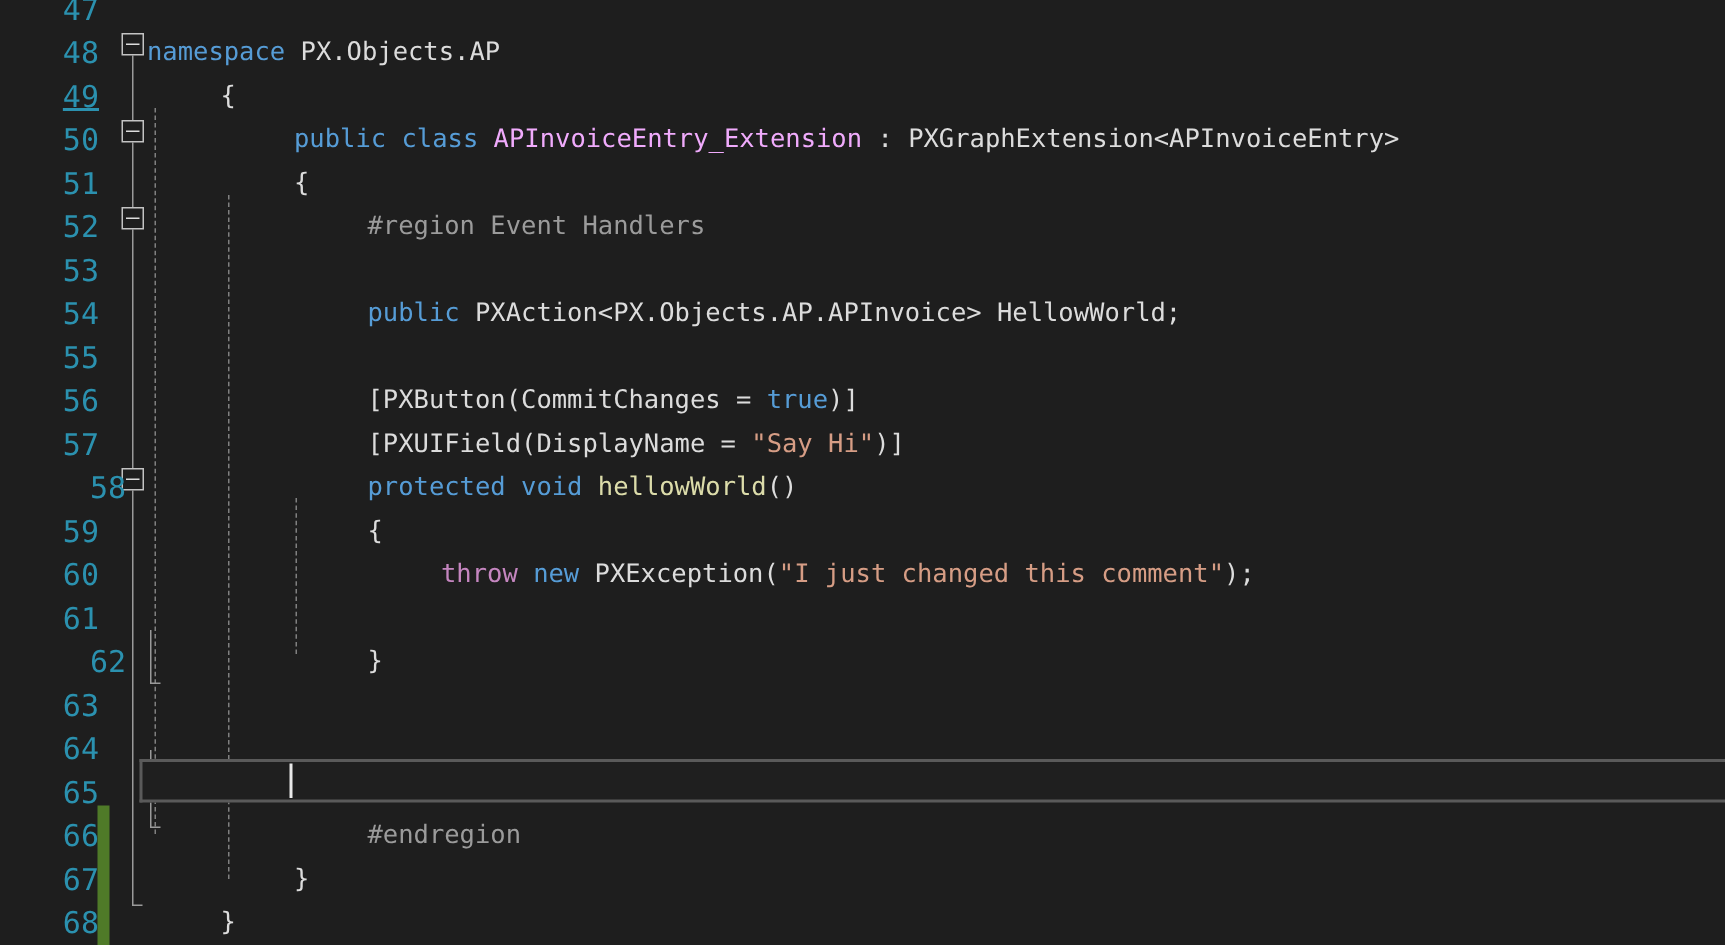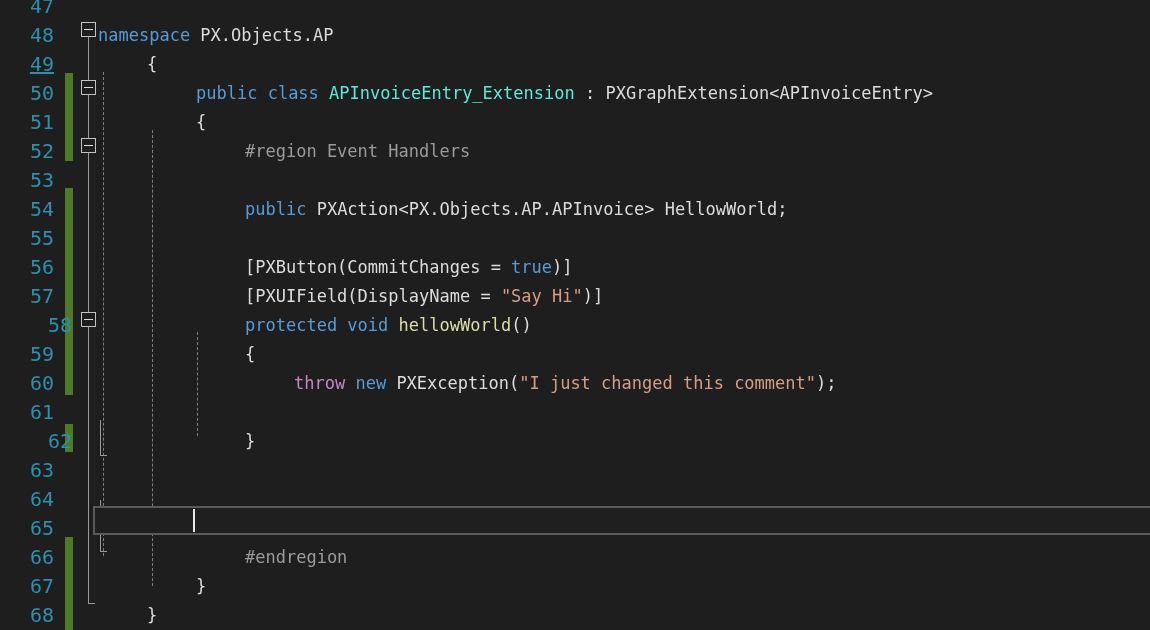--- a/index.html
+++ b/index.html
@@ -16,21 +16,21 @@
   #editor {
     position: relative;
     width: 1150px;
     height: 630px;
     background: #1e1e1e;
   }
 
   
   .gutter {
     position: absolute;
-    left: 0; top: 0;
+    left: 12px; top: 0;
     width: 62px; height: 520px;
     background: #1e1e1e;
   }
   .lnum {
     position: absolute;
     right: 8px;
     width: 54px;
     text-align: right;
     color: #2b91af;
     font-size: 20px;
@@ -112,21 +112,21 @@
     left: 96px;
     height: 29px;
     line-height: 29px;
     white-space: pre;
     font-size: 17px;
     font-family: "DejaVu Sans Mono", "Liberation Mono", monospace;
     color: #dcdcdc;
   }
   .kw   { color: #569cd6; }   
   .ctl  { color: #c586c0; }   
-  .typ  { color: #5eead4; }   
+  .typ  { color: #f0abfc; }   
   .fn   { color: #dcdcaa; }   
   .str  { color: #d69d85; }   
   .pre  { color: #9b9b9b; }   
   .pln  { color: #dcdcdc; }   
 </style>
 </head>
 <body>
 
 <div id="editor">
 

